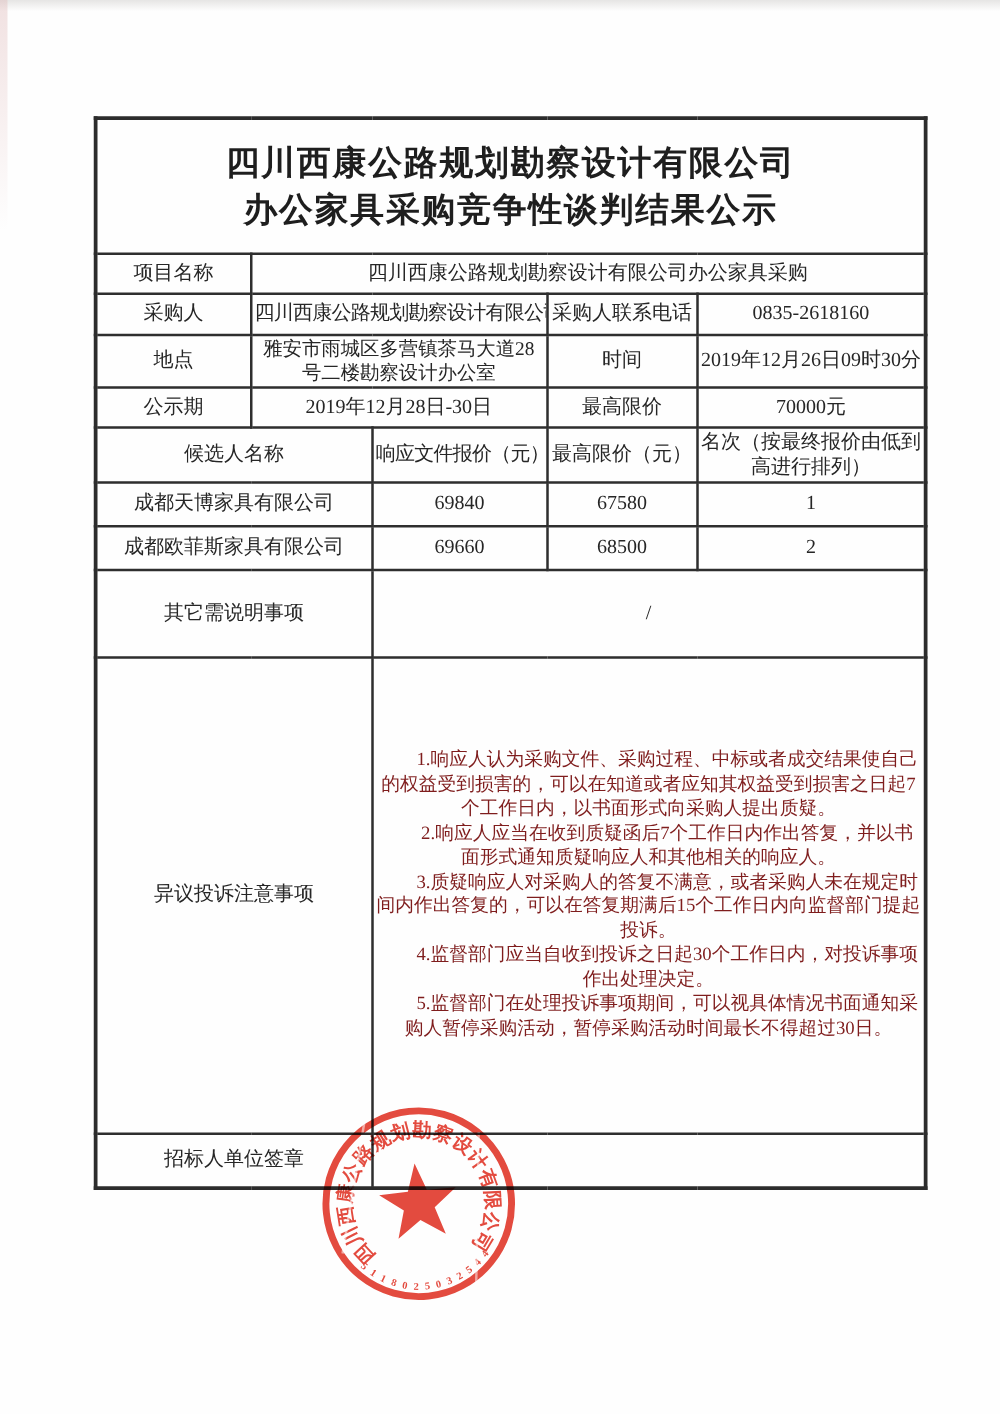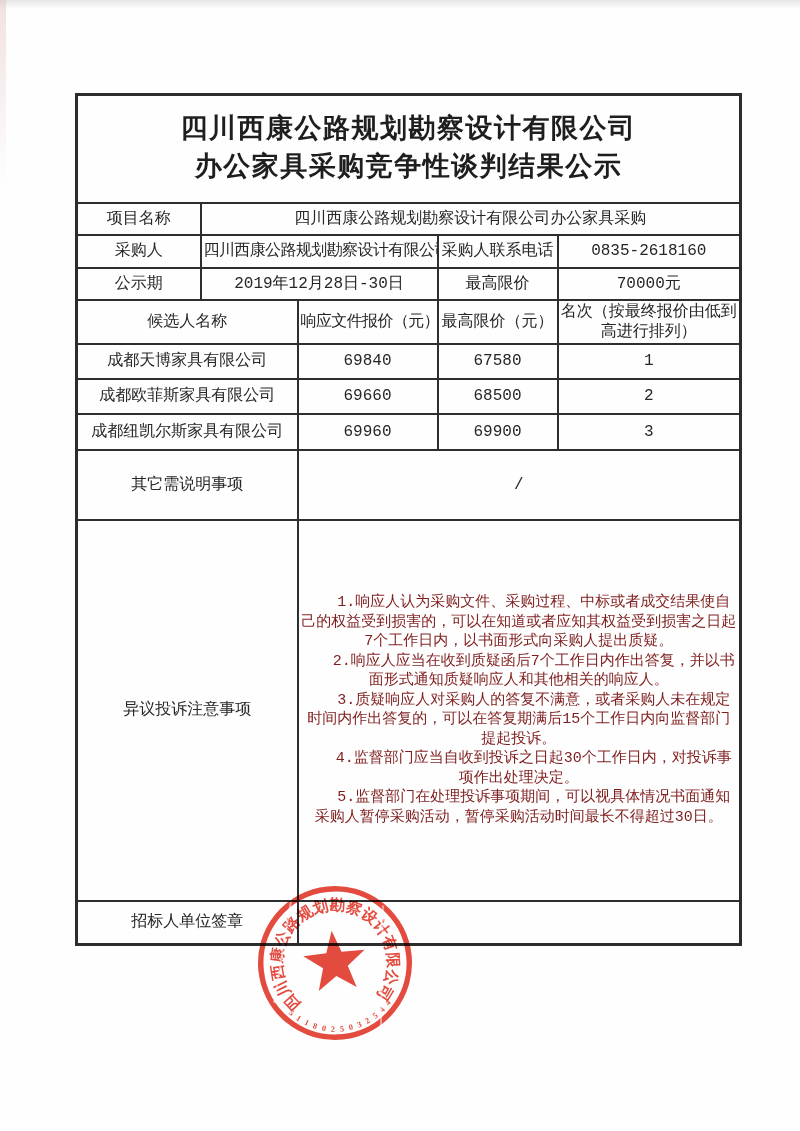--- a/index.html
+++ b/index.html
@@ -14,21 +14,20 @@
   
   .edge-top{position:absolute;left:0;top:0;width:800px;height:9px;
     background:linear-gradient(180deg,rgba(120,115,110,.18),rgba(255,255,255,0));pointer-events:none;}
   .edge-left{position:absolute;left:0;top:0;width:6px;height:185px;
     background:linear-gradient(180deg,rgba(225,190,190,.45),rgba(255,255,255,0));pointer-events:none;}
 
   table.doc{
     position:absolute;left:75px;top:93px;width:664px;
     border-collapse:collapse;table-layout:fixed;
     border:3px solid #2c2c2c;
-    font-family:Liberation Mono, monospace;
   }
   table.doc td{
     border:2px solid #2e2e2e;
     text-align:center;vertical-align:middle;
     font-size:16px;line-height:20px;
     padding:1px 2px;
     overflow:hidden;
   }
   .title-cell{padding-top:12px;}
   .title-line{font-size:27px;font-weight:bold;letter-spacing:1.5px;line-height:38px;color:#1e1e1e;}
@@ -79,20 +78,26 @@
       <td colspan="4">四川西康公路规划勘察设计有限公司办公家具采购</td>
     </tr>
 
     <tr style="height:33px">
       <td class="label-cell">采购人</td>
       <td colspan="2" class="tight">四川西康公路规划勘察设计有限公司</td>
       <td class="nowrap">采购人联系电话</td>
       <td class="nowrap">0835-2618160</td>
     </tr>
 
+    <tr style="height:40px">
+      <td class="label-cell">地点</td>
+      <td colspan="2" style="font-size:15.5px;line-height:19px;">雅安市雨城区多营镇茶马大道28号二楼勘察设计办公室</td>
+      <td>时间</td>
+      <td class="nowrap">2019年12月26日09时30分</td>
+    </tr>
 
     <tr style="height:32px">
       <td class="label-cell">公示期</td>
       <td colspan="2" class="nowrap">2019年12月28日-30日</td>
       <td>最高限价</td>
       <td>70000元</td>
     </tr>
 
     <tr style="height:39px">
       <td colspan="2" class="hdr-cell">候选人名称</td>
@@ -105,26 +110,20 @@
       <td colspan="2">成都天博家具有限公司</td>
       <td class="num-cell">69840</td>
       <td class="num-cell">67580</td>
       <td class="num-cell">1</td>
     </tr>
     <tr style="height:35px">
       <td colspan="2">成都欧菲斯家具有限公司</td>
       <td class="num-cell">69660</td>
       <td class="num-cell">68500</td>
       <td class="num-cell">2</td>
-    </tr>
-    <tr style="height:36px">
-      <td colspan="2">成都纽凯尔斯家具有限公司</td>
-      <td class="num-cell">69960</td>
-      <td class="num-cell">69900</td>
-      <td class="num-cell">3</td>
     </tr>
 
     <tr style="height:70px">
       <td colspan="2">其它需说明事项</td>
       <td colspan="3">/</td>
     </tr>
 
     <tr style="height:381px">
       <td colspan="2">异议投诉注意事项</td>
       <td colspan="3" class="obj-cell">

